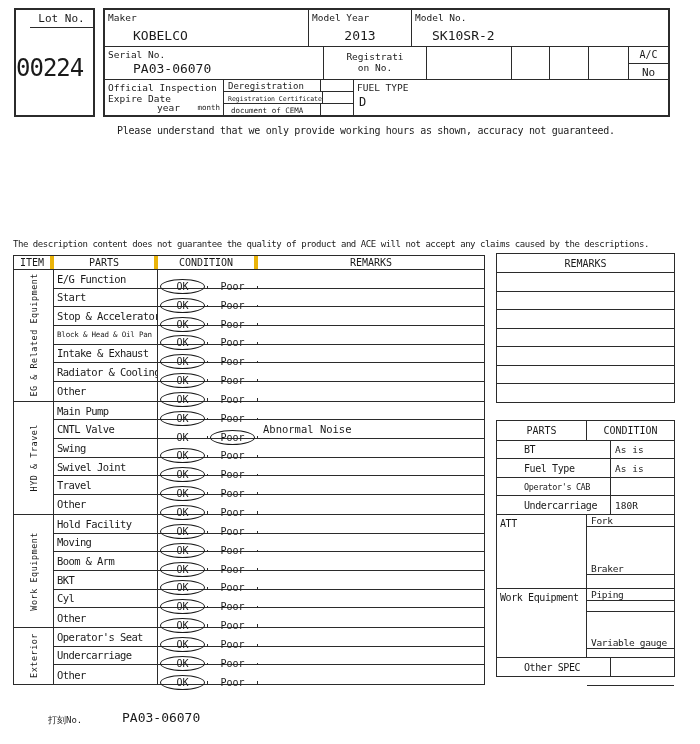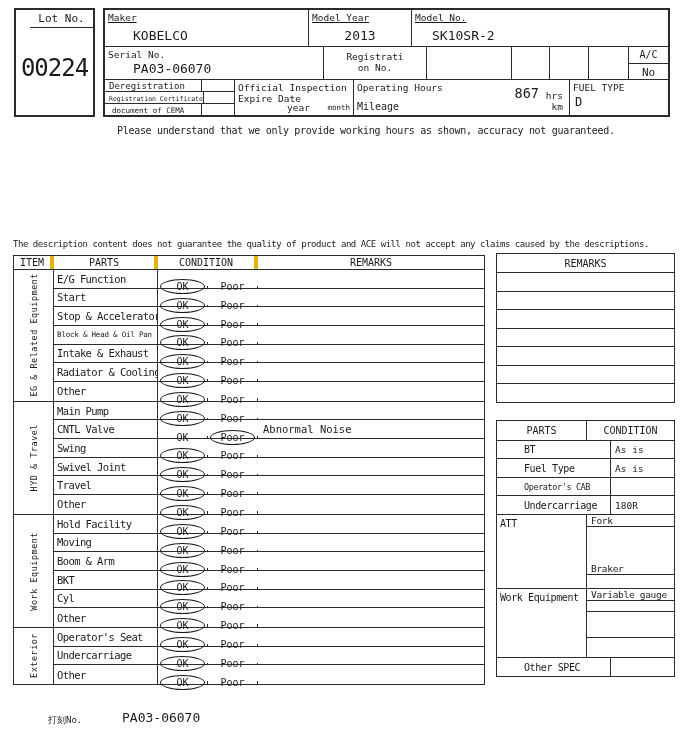--- a/index.html
+++ b/index.html
@@ -2,26 +2,26 @@
 <html><head>
 <meta charset="utf-8">
 <style>
   * { box-sizing: border-box; margin: 0; padding: 0; }
   html,body { width:700px; height:744px; background:#fff; }
   body { font-family:"DejaVu Sans Mono", monospace; color:#1a1a1a; position:relative; }
 
   
   #lot-box { position:absolute; left:14px; top:8px; width:81px; height:109px; border:2px solid #2b2b2b; }
   .lot-label { height:18px; border-bottom:1.5px solid #2b2b2b; text-align:center; font-size:11px; padding-top:2px;margin-left:14px; }
-  .lot-value { margin-top:26px; text-align:center; font-size:24px; letter-spacing:-1px; }
+  .lot-value { margin-top:26px; font-size:24px; letter-spacing:-1px; }
 
   
   #hdr { position:absolute; left:103px; top:8px; width:567px; height:109px; border:2px solid #2b2b2b; display:flex; flex-direction:column; }
   .hrow { display:flex; }
-  .hrow1 { height:43px; border-bottom:1px solid #2b2b2b;text-decoration:underline; }
+  .hrow1 { height:43px; border-bottom:1px solid #2b2b2b; }
   .hrow2 { height:36px; border-bottom:1px solid #2b2b2b; }
   .hrow3 { flex:1; }
   .hcell { border-right:1px solid #2b2b2b; position:relative; }
   .hcell.last { border-right:none; }
   .hlabel { font-size:9.5px; padding:2px 0 0 3px; white-space:nowrap; }
   .hval { position:absolute; bottom:3px; font-size:13px; white-space:nowrap; }
   .center-val { left:0; right:0; text-align:center; }
   
   .regno { display:flex; align-items:center; justify-content:center; }
   .regno span { display:block; width:62px; text-align:center; font-size:9.5px; line-height:1.15; word-break:break-all; }
@@ -132,48 +132,41 @@
       <div class="hcell" style="width:85px"></div>
       <div class="hcell" style="width:38px"></div>
       <div class="hcell" style="width:39px"></div>
       <div class="hcell" style="width:40px"></div>
       <div class="hcell last" style="flex:1">
         <div class="ac-top">A/C</div>
         <div class="ac-bot">No</div>
       </div>
     </div>
     <div class="hrow hrow3">
+      <div class="hcell offinsp" style="width:119px">
+        <div class="hlabel">
+          <span>Official Inspection</span><br>
+          <span>Expire Date</span>
+        </div>
+        <div class="year-lbl">year</div>
+        <div class="month-lbl">month</div>
+      </div>
       <div class="hcell dereg" style="width:130px">
         <div class="dsub">
           <div class="dlabel f9">Deregistration</div>
           <div class="dbox"></div>
         </div>
         <div class="dsub">
           <div class="dlabel f65">Registration Certificate</div>
           <div class="dbox"></div>
         </div>
         <div class="dsub">
           <div class="dlabel f75">document of CEMA</div>
           <div class="dbox"></div>
         </div>
-      </div>
-      <div class="hcell offinsp" style="width:119px">
-        <div class="hlabel">
-          <span>Official Inspection</span><br>
-          <span>Expire Date</span>
-        </div>
-        <div class="year-lbl">year</div>
-        <div class="month-lbl">month</div>
-      </div>
-      <div class="hcell" style="width:216px">
-        <div class="hlabel">Operating Hours</div>
-        <div class="oh-val">867</div>
-        <div class="oh-unit">hrs</div>
-        <div class="mi-lbl">Mileage</div>
-        <div class="mi-unit">km</div>
       </div>
       <div class="hcell last" style="flex:1">
         <div class="hlabel">FUEL TYPE</div>
         <div class="fuel-val">D</div>
       </div>
     </div>
   </div>
 
   <div class="notice1">Please understand that we only provide working hours as shown, accuracy not guaranteed.</div>
   <div class="notice2">The description content does not guarantee the quality of product and ACE will not accept any claims caused by the descriptions.</div>
@@ -476,20 +469,21 @@
       <div class="gconds">
         <div class="gc" style="height:26px">Fork</div>
         <div class="gc" style="height:27px">Braker</div>
         <div class="gc" style="height:11px"></div>
         <div class="gc" style="flex:1"></div>
       </div>
     </div>
     <div class="sgroup" style="height:69px">
       <div class="gparts">Work Equipment</div>
       <div class="gconds">
+        <div class="gc" style="height:25px">Piping</div>
         <div class="gc" style="height:18px">Variable gauge</div>
         <div class="gc" style="height:13px"></div>
         <div class="gc" style="flex:1"></div>
       </div>
     </div>
     <div class="srow sfoot">
       <div class="sparts">Other SPEC</div>
       <div class="scond"></div>
     </div>
   </div>

